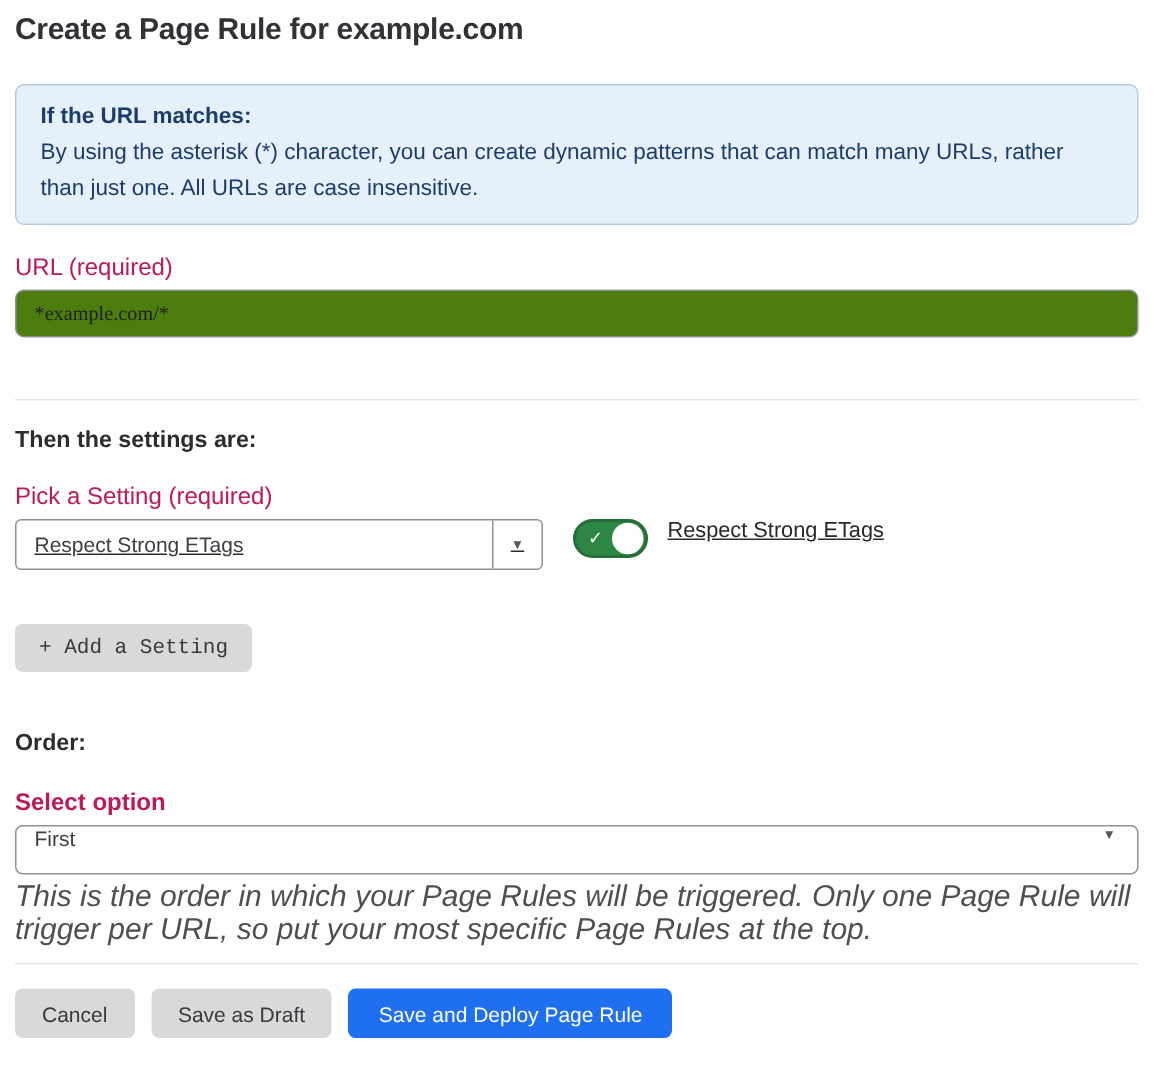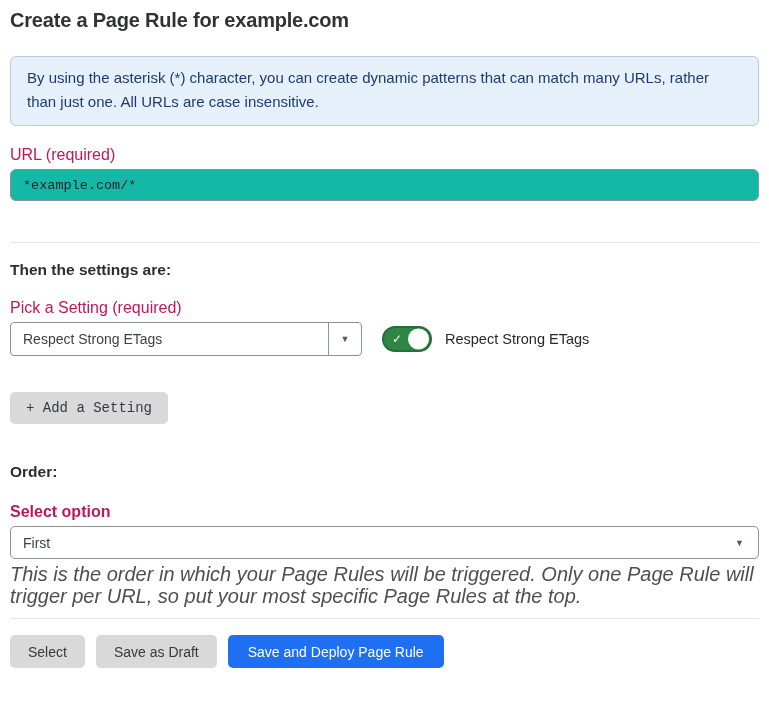--- a/index.html
+++ b/index.html
@@ -45,25 +45,25 @@
     color: #be185d;
     line-height: 17px;
   }
   .lbl-url { margin-top: 20px; }
 
   .url-input {
     display: block;
     width: 100%;
     height: 32px;
     margin-top: 6px;
-    background: #14b8a6;
+    background: #4d7c0f;
     border: 1px solid #8d9199;
     border-radius: 6px;
     padding: 0 12px;
-    font-family: Liberation Mono, monospace;
+    font-family: Liberation Serif, serif;
     font-size: 13.5px;
     color: #1f2125;
   }
 
   .divider {
     border: none;
     border-top: 1px solid #e3e4e6;
     margin-top: 41px;
   }
 
@@ -73,21 +73,22 @@
     font-weight: 700;
     color: #2b2d31;
     line-height: 18px;
   }
   .lbl-pick { margin-top: 20px; }
 
   
   .setting-row {
     margin-top: 6px;
     display: flex;
-    align-items: center;
+    align-items: flex-start;
+    text-decoration: underline;
   }
   .setting-select {
     width: 352px;
     height: 34px;
     background: #ffffff;
     border: 1px solid #8d9199;
     border-radius: 4px;
     display: flex;
     align-items: stretch;
     cursor: pointer;
@@ -164,21 +165,20 @@
   .lbl-order { margin-top: 22px; font-weight: bold; }
 
   .order-select {
     margin-top: 6px;
     width: 100%;
     height: 33px;
     background: #ffffff;
     border: 1px solid #8d9199;
     border-radius: 5px;
     display: flex;
-    align-items: center;
     justify-content: space-between;
     padding: 0 14px 0 12px;
     font-size: 14px;
     color: #3c3f44;
     cursor: pointer;
   }
   .order-select .select-chevron {
     font-size: 9px;
     color: #55585e;
   }
@@ -216,20 +216,21 @@
   }
 </style>
 </head>
 <body>
 
 <div class="container">
 
   <h1 class="page-title">Create a Page Rule for example.com</h1>
 
   <div class="info-box">
+    <div class="info-heading">If the URL matches:</div>
     <div class="info-body">By using the asterisk (*) character, you can create dynamic patterns that can match many URLs, rather than just one. All URLs are case insensitive.</div>
   </div>
 
   <div class="field-label lbl-url">URL (required)</div>
   <input class="url-input" type="text" value="*example.com/*" style="">
 
   <hr class="divider">
 
   <div class="section-heading">Then the settings are:</div>
 
@@ -258,18 +259,18 @@
   <div class="order-select">
     <span>First</span>
     <span class="select-chevron">▼</span>
   </div>
 
   <div class="help-text">This is the order in which your Page Rules will be triggered. Only one Page Rule will trigger per URL, so put your most specific Page Rules at the top.</div>
 
   <hr class="divider footer-divider">
 
   <div class="footer">
-    <button class="btn btn-gray">Select</button>
+    <button class="btn btn-gray">Cancel</button>
     <button class="btn btn-gray">Save as Draft</button>
     <button class="btn btn-primary">Save and Deploy Page Rule</button>
   </div>
 
 </div>
 
 </body></html>

